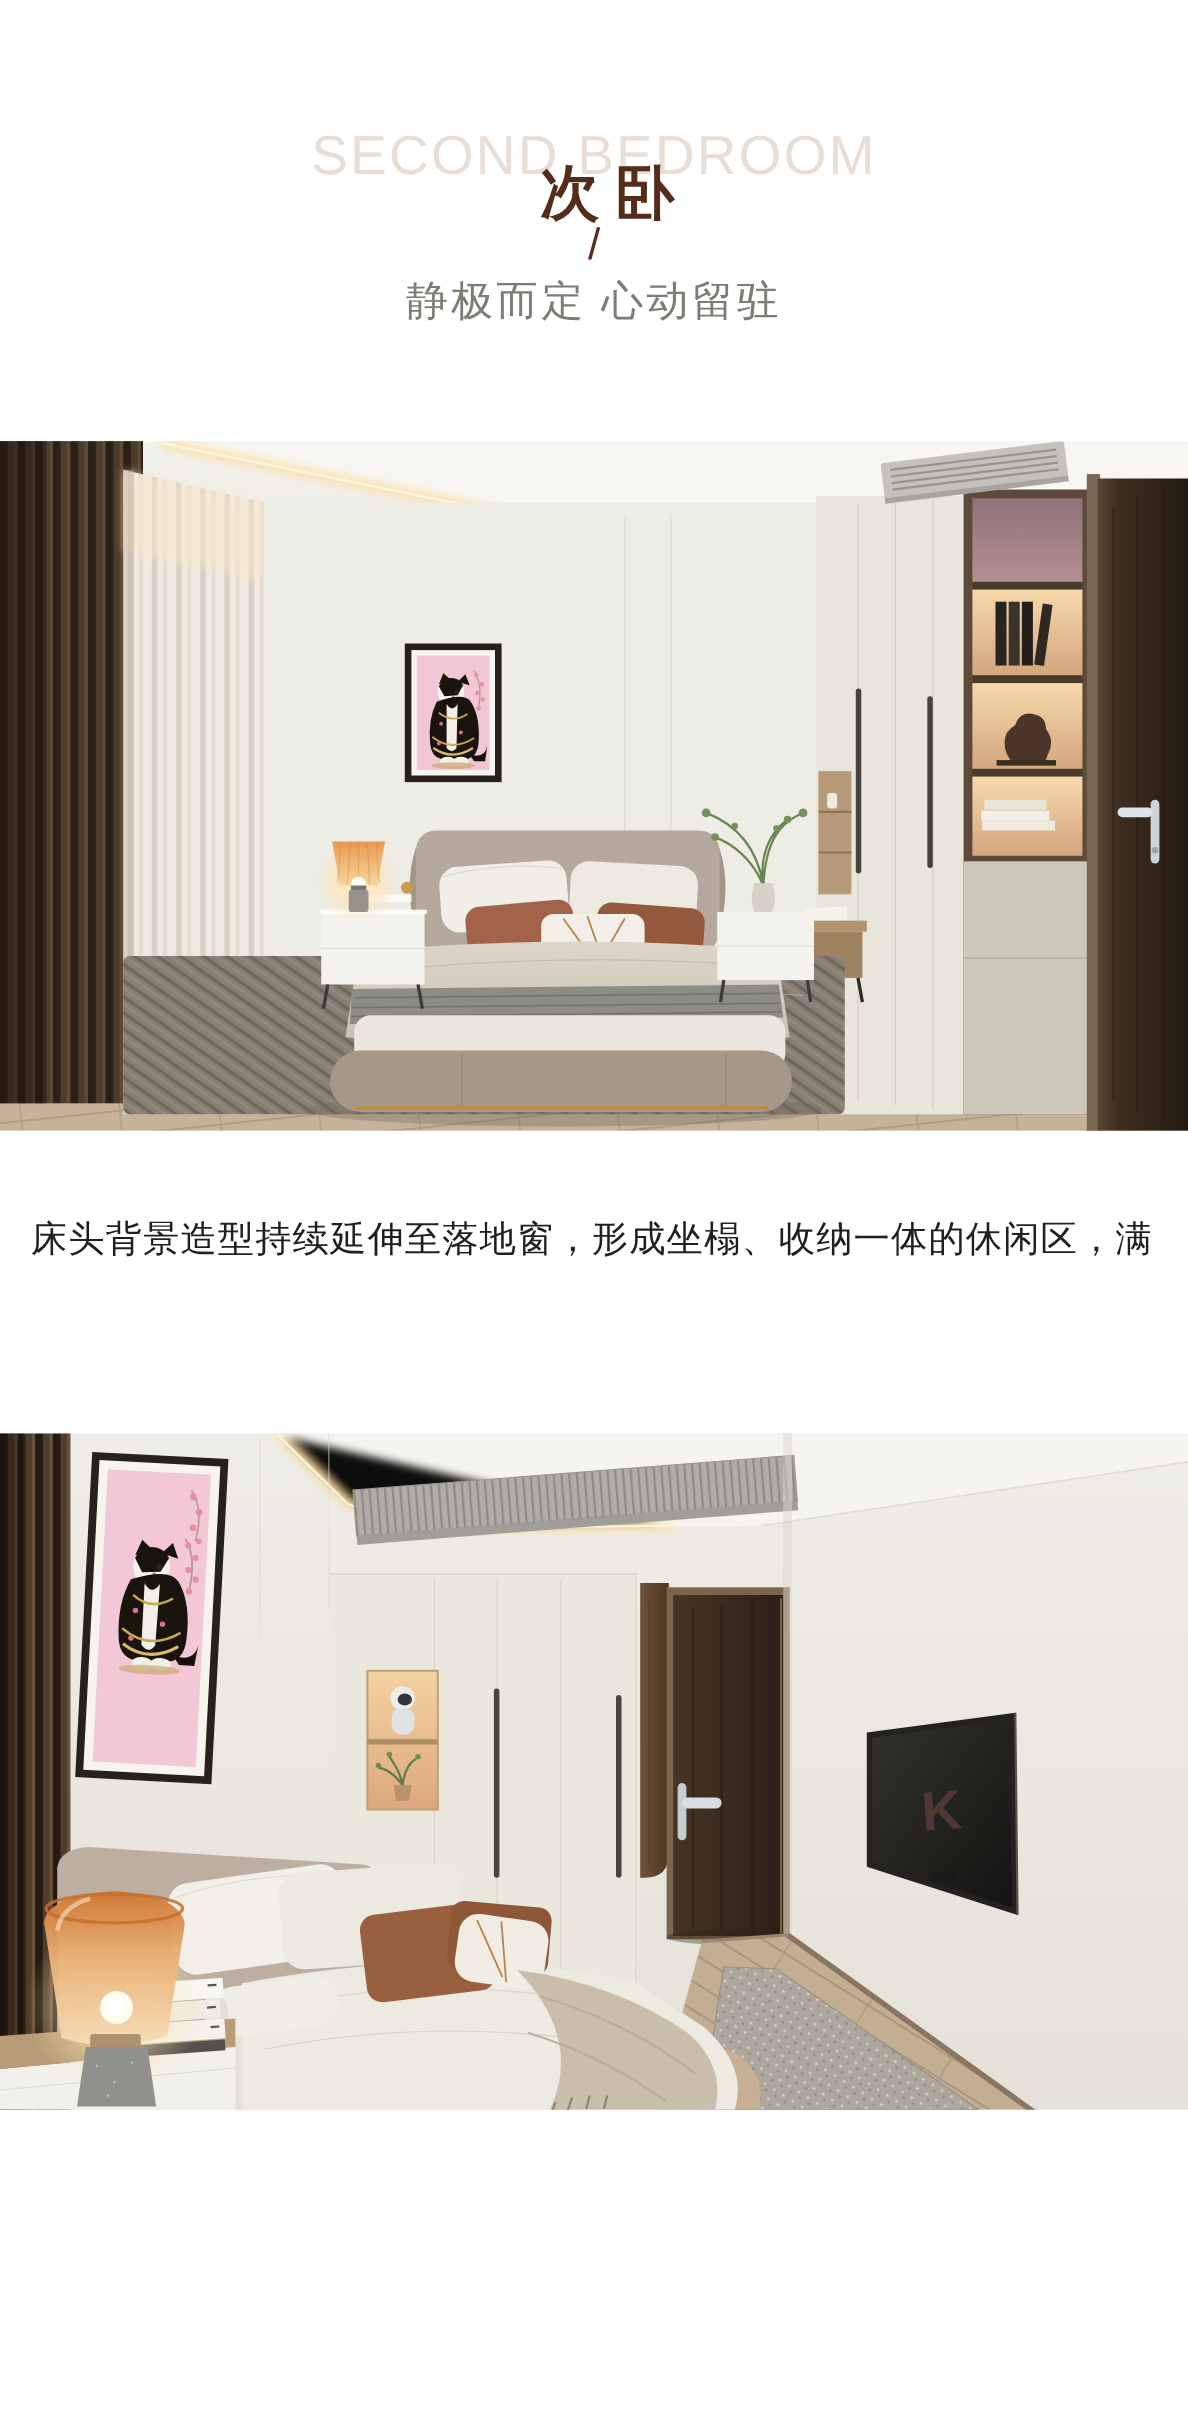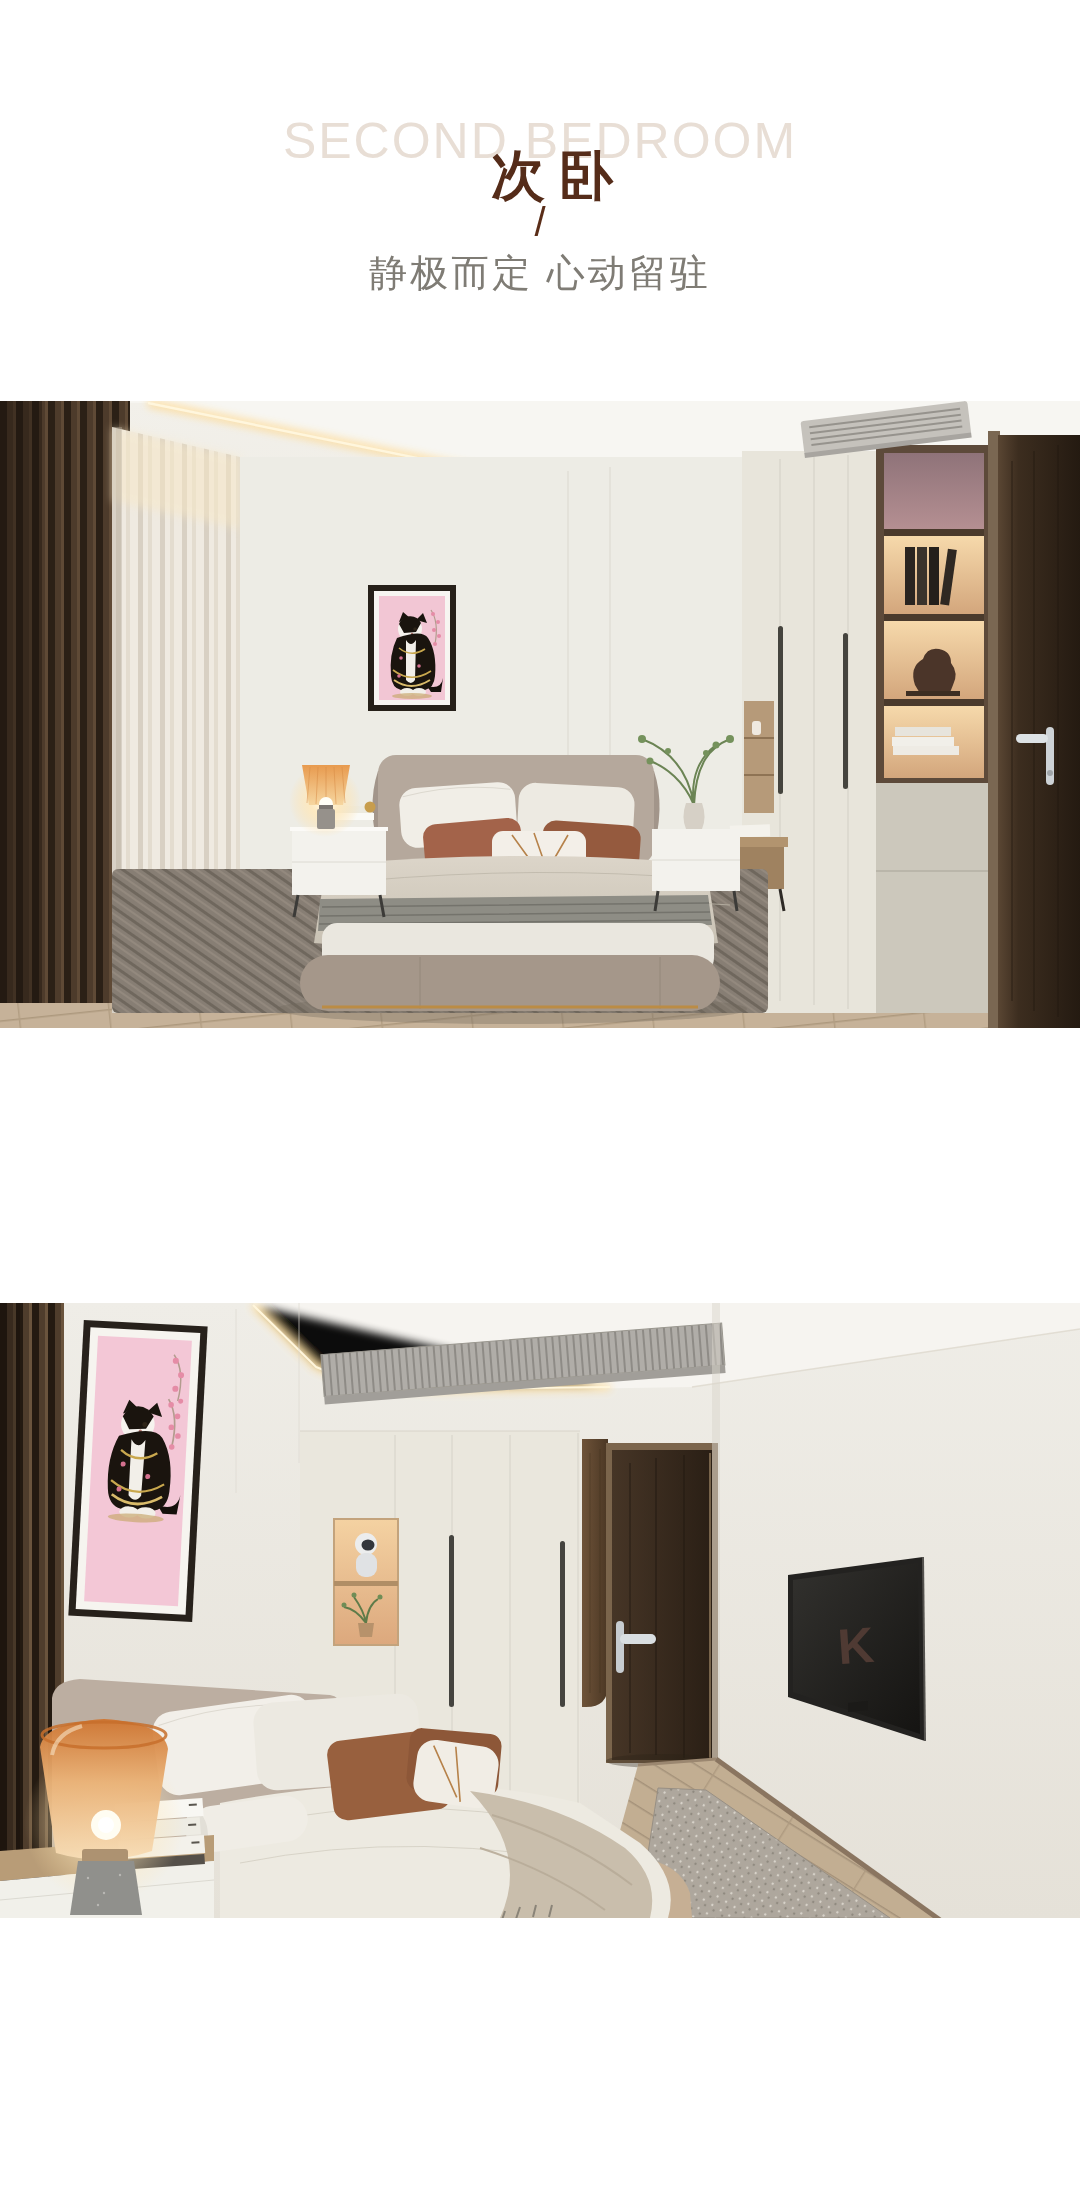--- a/index.html
+++ b/index.html
@@ -273,20 +273,21 @@
 
       <g transform="rotate(-7 885 28)">
         <rect x="802" y="10" width="168" height="34" rx="3" fill="#c5c2bc"></rect>
         <path d="M810,17 h152 M810,23 h152 M810,29 h152 M810,35 h152" stroke="#96938d" stroke-width="2"></path>
         <rect x="802" y="42" width="168" height="5" fill="#a8a5a0"></rect>
       </g>
     </svg>
   </figure>
 
   <p class="para para1">
+    <span class="line">床头背景造型持续延伸至落地窗，形成坐榻、收纳一体的休闲区，满</span>
   </p>
 
   <figure class="photo photo2">
     <svg viewBox="0 0 1080 615" preserveAspectRatio="none">
       <defs>
         <linearGradient id="p2wall" x1="0" y1="0" x2="0" y2="1">
           <stop offset="0" stop-color="#efede7"></stop>
             <stop offset="1" stop-color="#e5e1d8"></stop>
         </linearGradient>
         <pattern id="p2slat" width="16" height="20" patternUnits="userSpaceOnUse">

